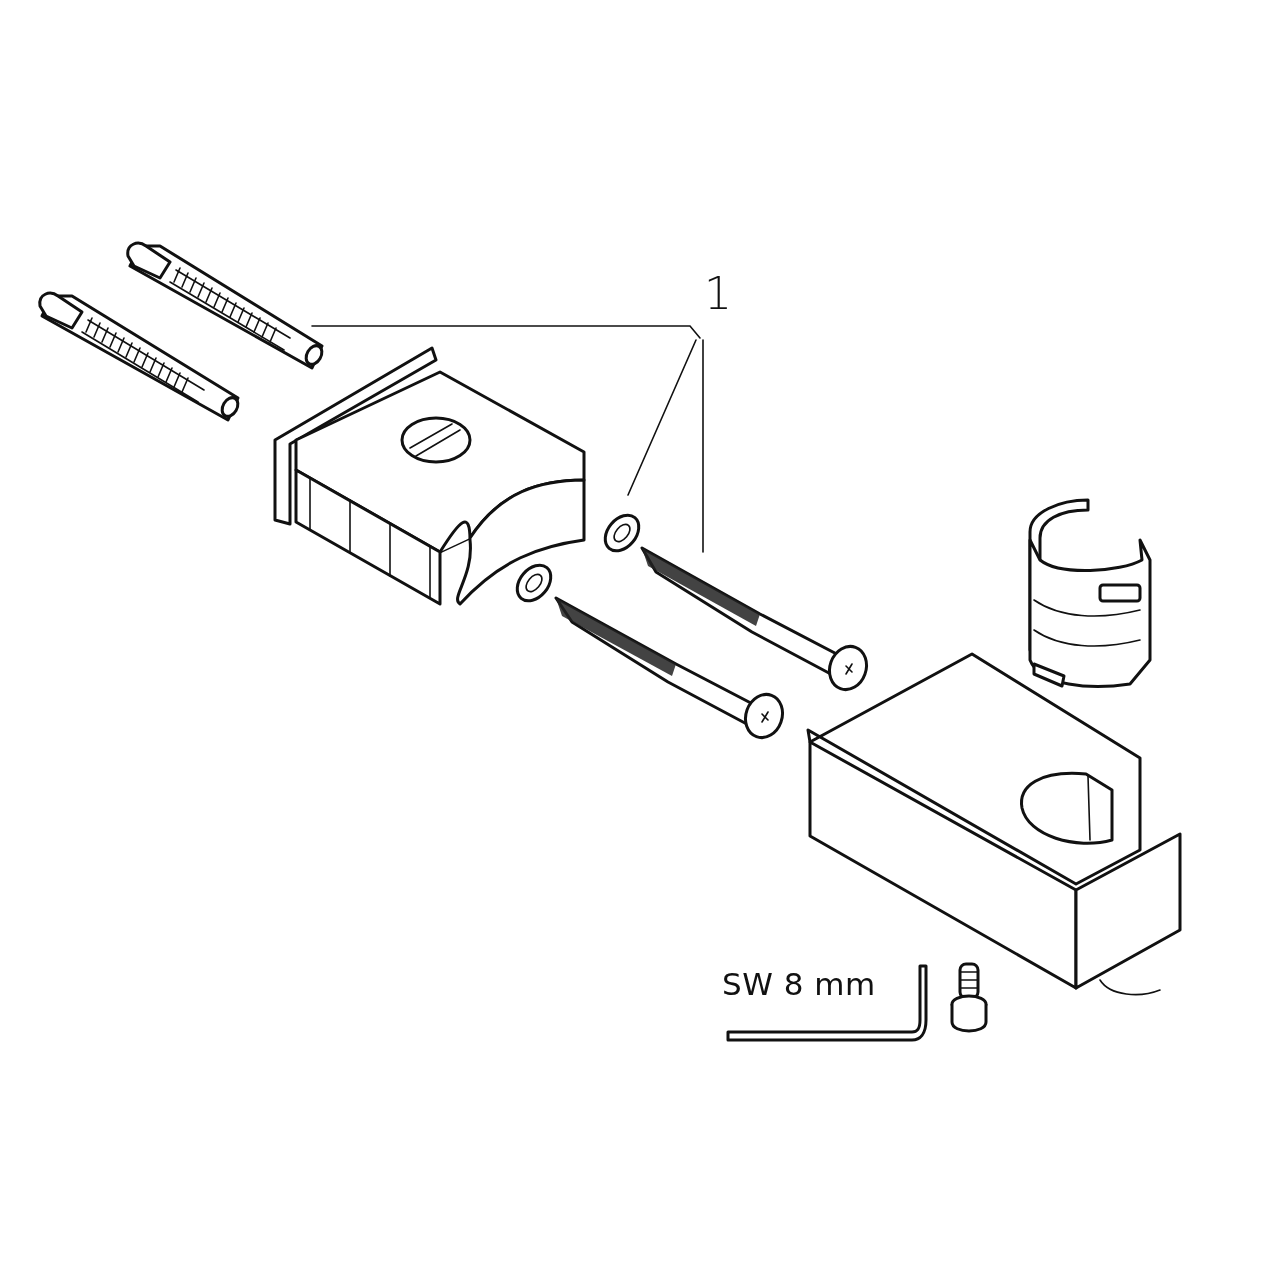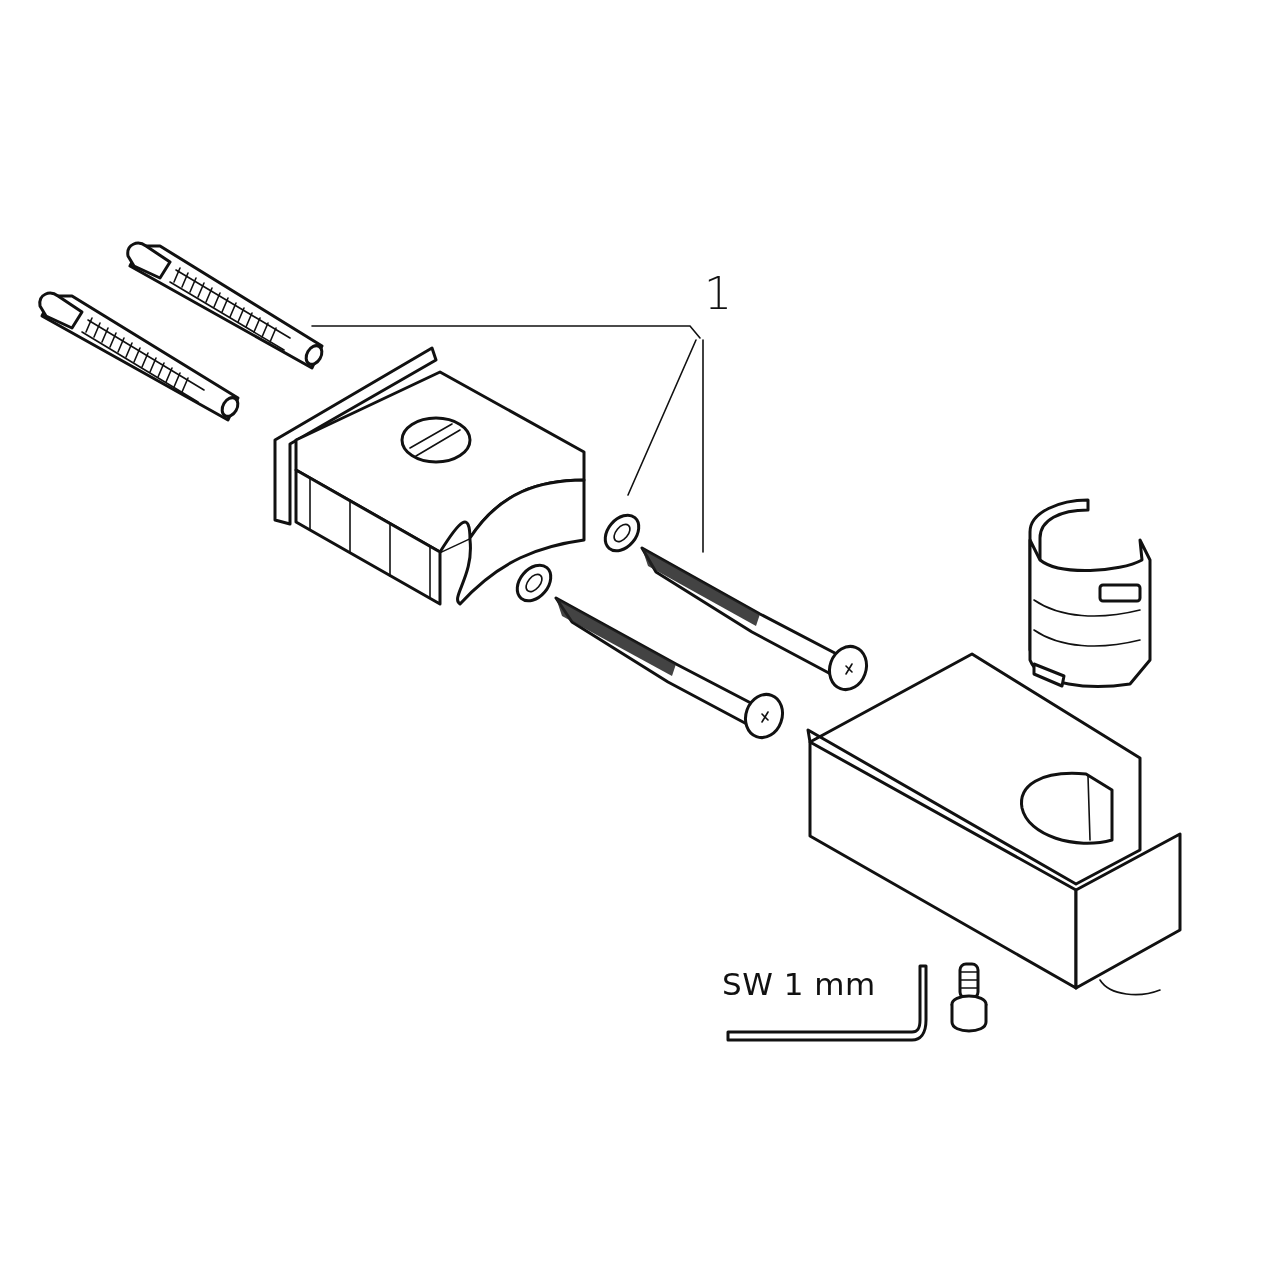--- a/index.html
+++ b/index.html
@@ -139,14 +139,14 @@
           <line x1="960" y1="972" x2="978" y2="972"></line>
           <line x1="960" y1="980" x2="978" y2="980"></line>
           <line x1="960" y1="988" x2="978" y2="988"></line>
         </g>
     <ellipse class="wf" cx="969" cy="1004" rx="17" ry="8"></ellipse>
     <path class="wf" d="M952,1004 L952,1022 C952,1034 986,1034 986,1022 L986,1004"></path>
   </g>
 </svg>
 
 <div class="callout-label label-1">1</div>
-<div class="callout-label label-sw">SW 1 mm</div>
+<div class="callout-label label-sw">SW 8 mm</div>
 </div>
 
 </body></html>

